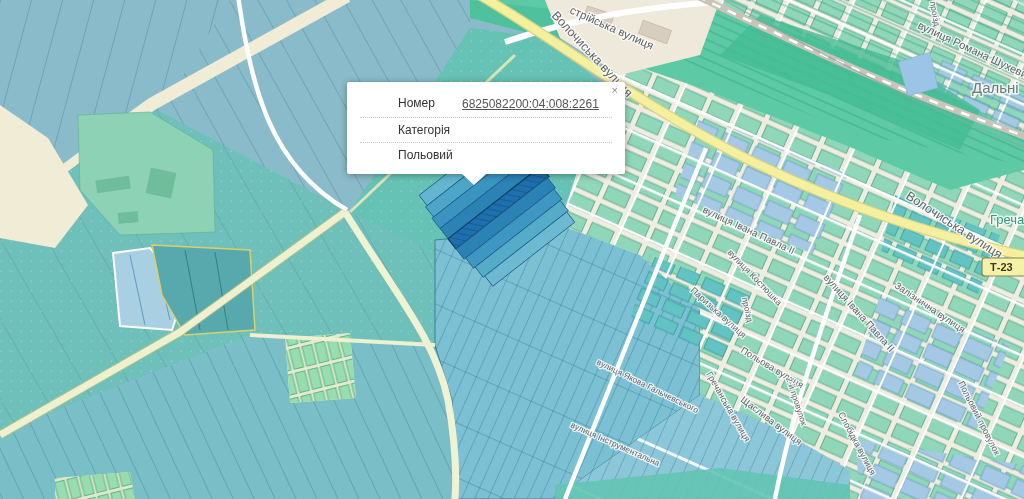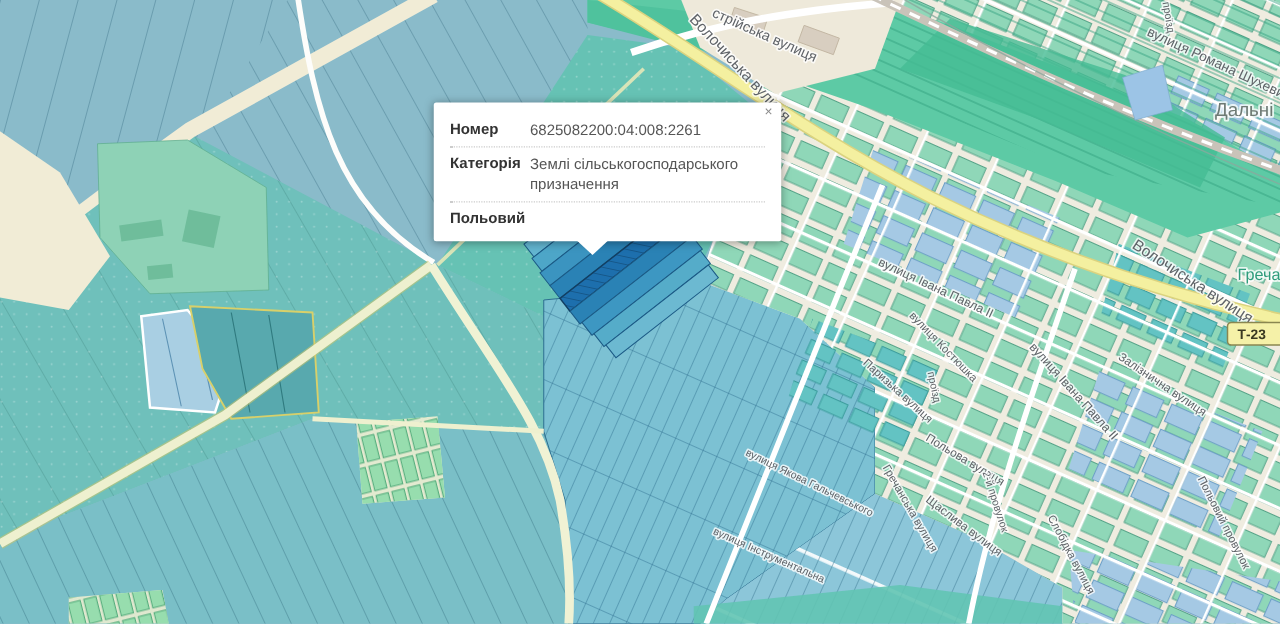--- a/index.html
+++ b/index.html
@@ -13,22 +13,22 @@
   svg text.place-green{fill:#2f9c7c;stroke-width:3px;}
   svg text.shield-text{fill:#3a3a22;stroke:none;font-weight:bold;}
   
   .popup{position:absolute;left:347px;top:82px;width:252px;background:#fff;
          border-radius:2px;box-shadow:0 1px 7px rgba(0,0,0,.35);
          padding:9px 13px 7px 13px;font-size:12px;color:#333;z-index:10;}
   .popup-close{position:absolute;top:3px;right:7px;color:#8a8a8a;font-size:11px;
                line-height:11px;cursor:pointer;}
   .popup-row{display:flex;padding:5px 0 5px 0;}
   .popup-row + .popup-row{border-top:1px dotted #ccc;}
-  .popup-label{flex:0 0 64px;font-weight:bold;color:#333;}
-  .popup-value{flex:1;color:#555;line-height:1.35;}
+  .popup-label{flex:0 0 64px;font-weight:normal;color:#333;margin-left:38px;}
+  .popup-value{flex:1;color:#555;line-height:1.35;text-decoration:underline;}
   .popup-arrow{position:absolute;left:114px;bottom:-11px;width:0;height:0;
                border-left:13px solid transparent;border-right:13px solid transparent;
                border-top:12px solid #fff;}
 </style>
 </head>
 <body>
 
 <svg id="map-svg" viewBox="0 0 1024 499" width="1024" height="499">
   <defs>
     <pattern id="strips15" width="30" height="30" patternUnits="userSpaceOnUse" patternTransform="rotate(15)">
@@ -214,19 +214,18 @@
 </svg>
 
 <div class="popup">
   <span class="popup-close">×</span>
   <div class="popup-row">
     <span class="popup-label">Номер</span>
     <span class="popup-value">6825082200:04:008:2261</span>
   </div>
   <div class="popup-row">
     <span class="popup-label">Категорія</span>
-    <span class="popup-value">Землі сільськогосподарського призначення</span>
   </div>
   <div class="popup-row">
     <span class="popup-label">Польовий</span>
   </div>
   <div class="popup-arrow"></div>
 </div>
 
 </body></html>

